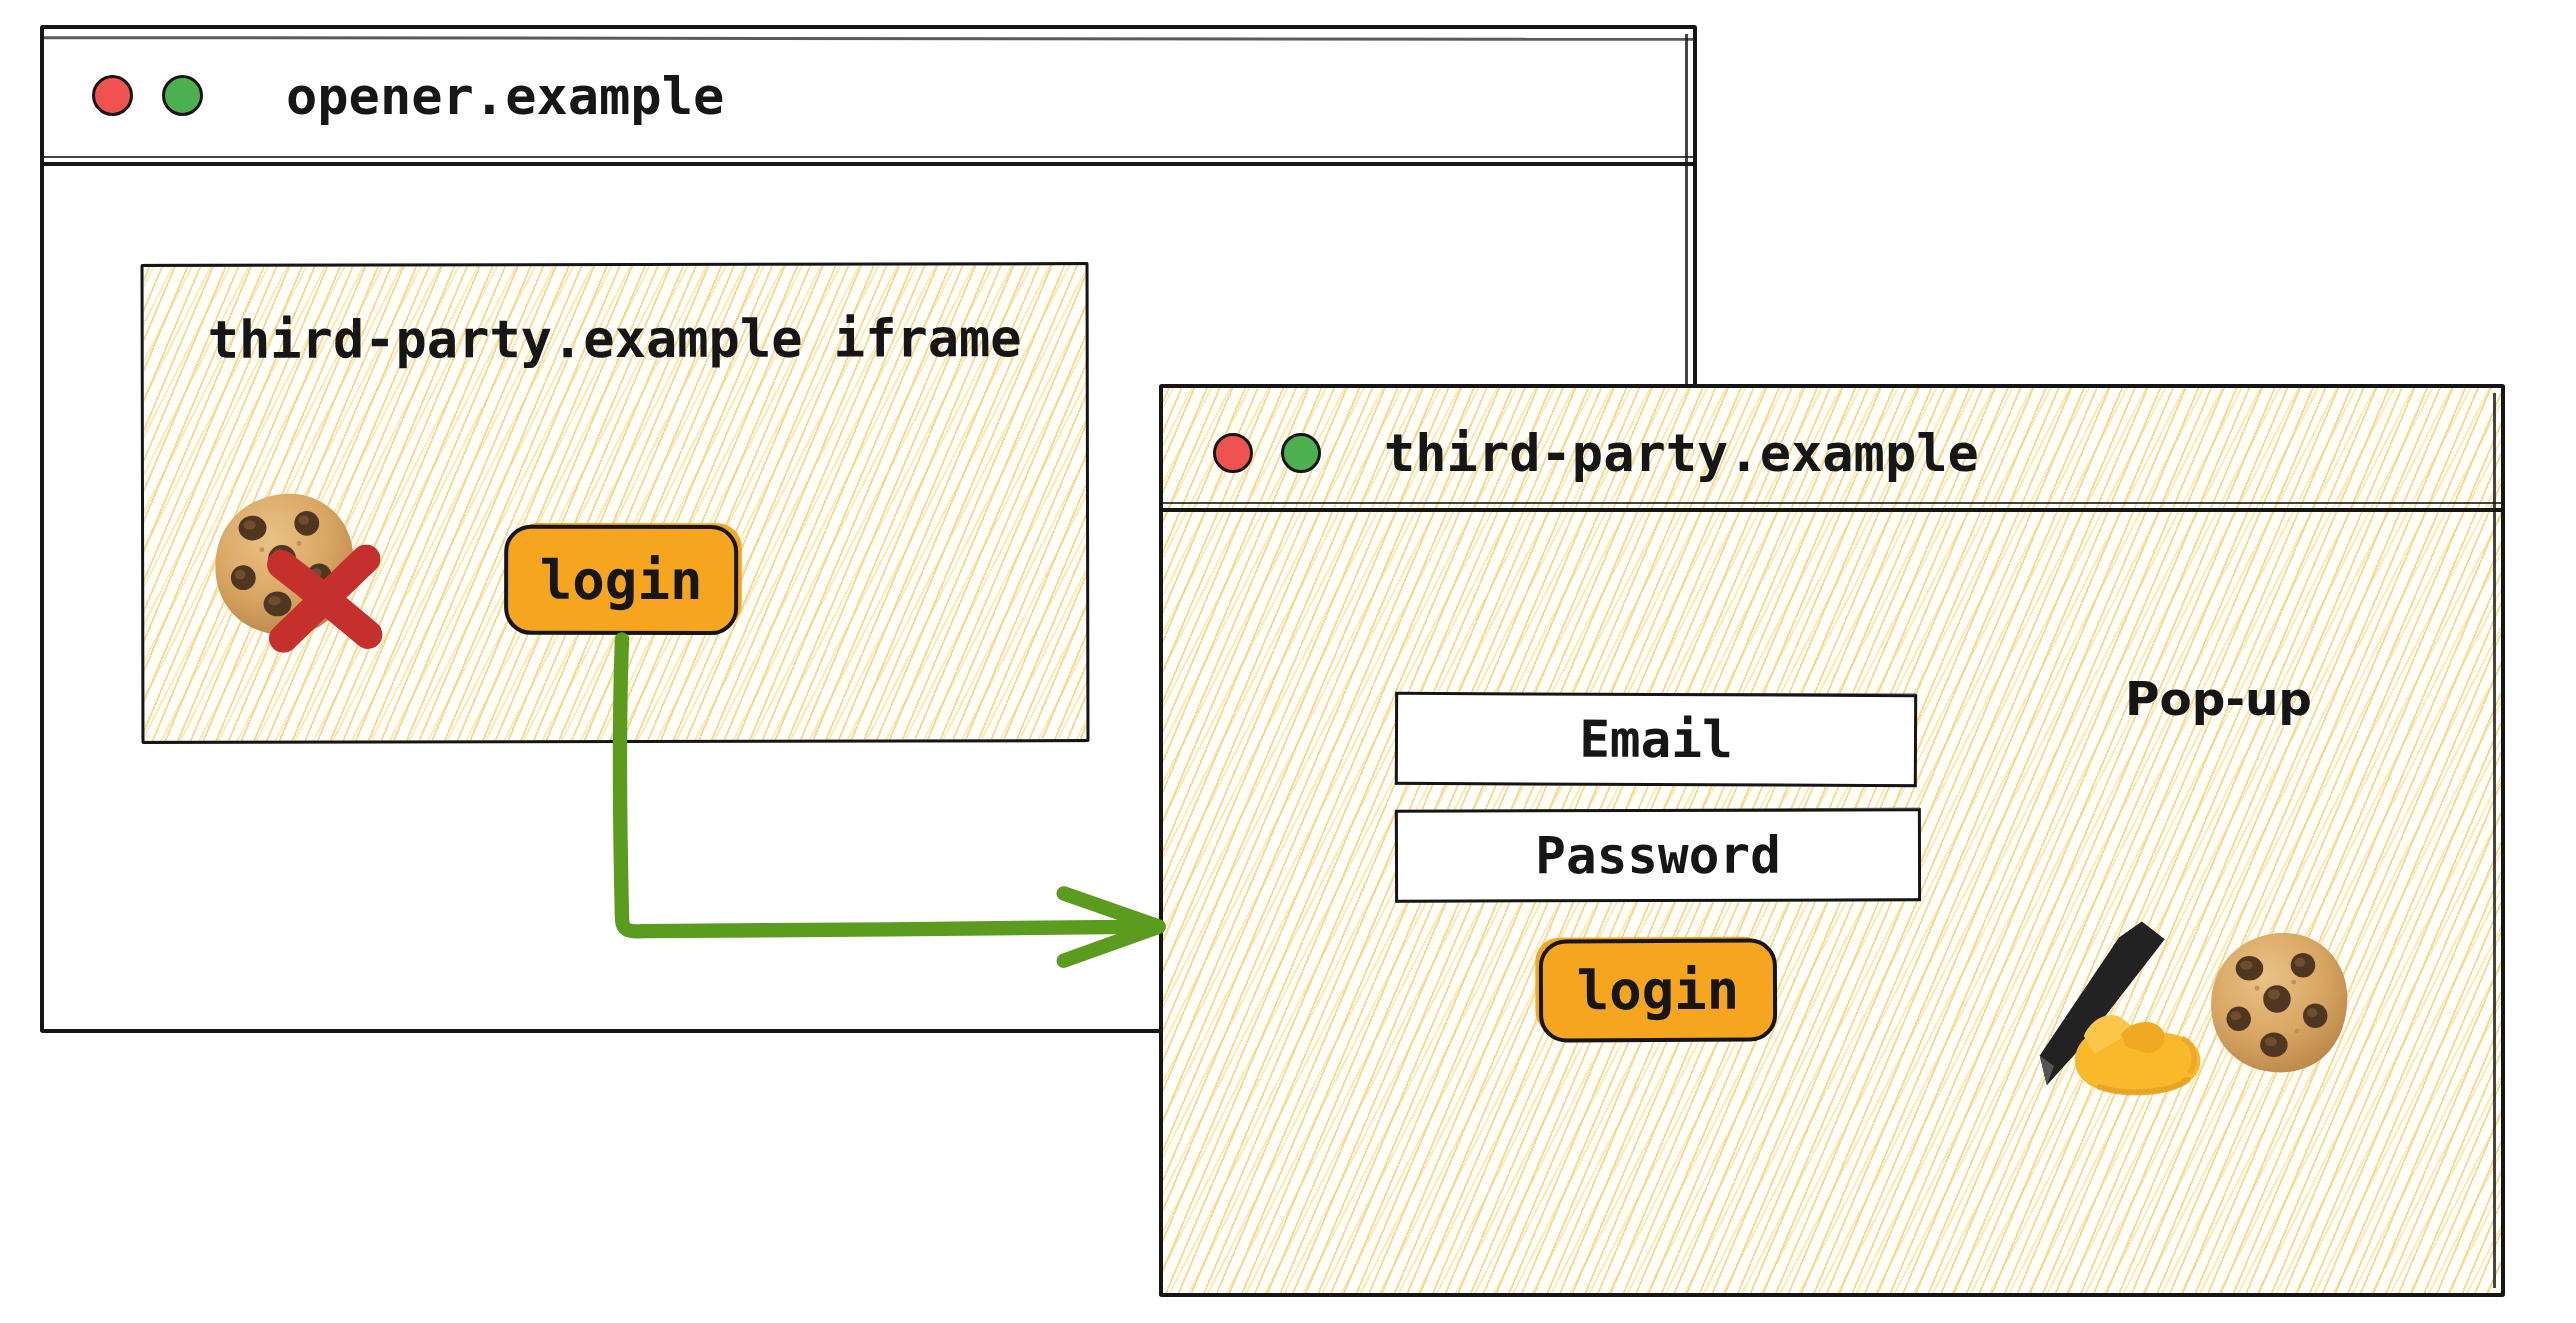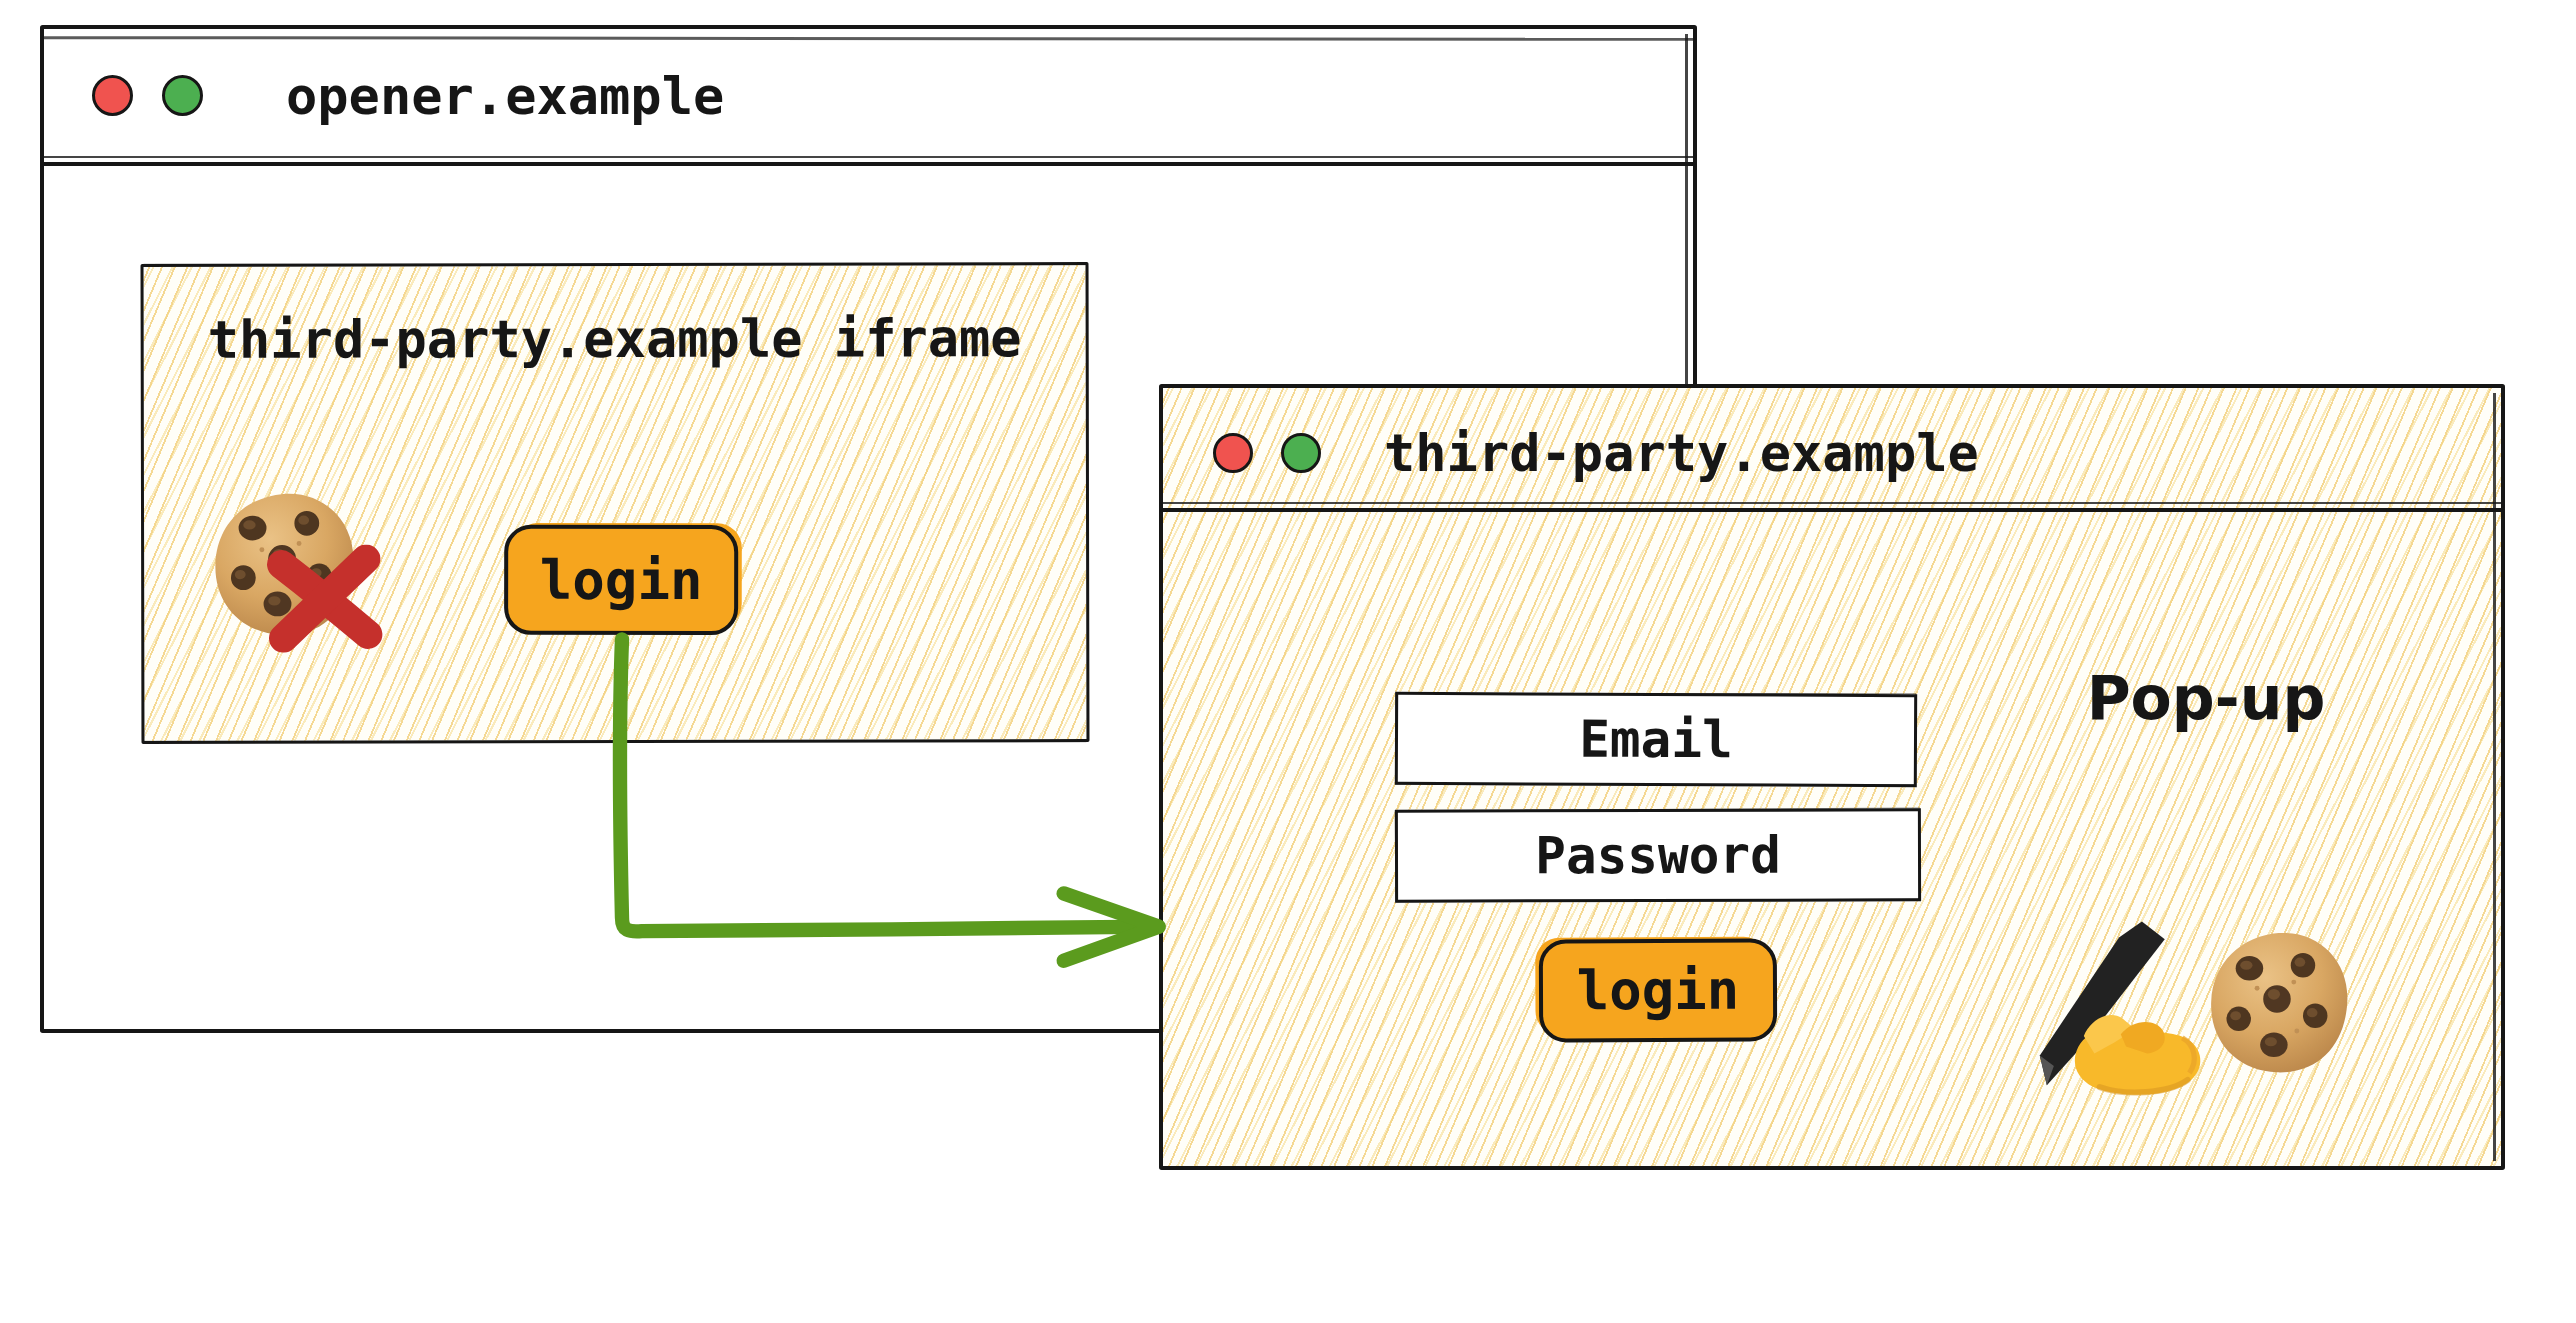--- a/index.html
+++ b/index.html
@@ -56,36 +56,36 @@
     background:#F6A51E;border:4.5px solid #161616;border-radius:27px;box-sizing:border-box;
     font-family:"DejaVu Sans Mono","Liberation Mono",monospace;font-weight:700;font-size:54px;color:#161616;
     padding:0;cursor:pointer;
   }
   .iframe-login{left:360px;top:259px;width:234px;height:110px;box-shadow:6.3px -4.5px 0 -2.7px #F6A51E;transform:rotate(.2deg);}
 
   
   .flow-arrow{position:absolute;left:584px;top:625px;z-index:30;}
 
   
-  .popup{left:1159px;top:384px;width:1346px;height:786px;z-index:20;}
+  .popup{left:1159px;top:384px;width:1346px;height:913px;z-index:20;}
   .popup .titlebar{height:124px;padding-left:50px;padding-top:9px;background:transparent;}
   .popup .light{width:40px;height:40px;}
   .popup .light + .light{margin-left:28px;}
   .popup .win-title{margin-left:63px;font-size:52px;}
 
   .field{
     position:absolute;display:flex;align-items:center;justify-content:center;
     background:#ffffff;border:3.6px solid #161616;box-sizing:border-box;font-size:51px;font-weight:700;
   }
   .field::after{content:"";position:absolute;inset:-2.7px;border:1.8px solid rgba(22,22,22,.5);transform:rotate(-.2deg);pointer-events:none;}
   .email-field{left:232px;top:305px;width:522px;height:93px;transform:rotate(.25deg);}
   .password-field{left:232px;top:421px;width:526px;height:93px;transform:rotate(-.15deg);}
   .popup-login{left:376px;top:551px;width:238px;height:103px;box-shadow:-6.3px -4.5px 0 -2.7px #F6A51E;transform:rotate(-.25deg);}
 
-  .pop-label{position:absolute;left:917px;top:280px;width:252px;text-align:center;font-size:60px;line-height:61px;}
+  .pop-label{position:absolute;left:962px;top:280px;width:252px;text-align:left;font-size:47px;line-height:61px;}
   .hand-svg{position:absolute;left:868px;top:530px;}
   .popup-cookie{position:absolute;left:1039px;top:539px;}
 </style>
 </head>
 <body>
 
 <div class="canvas">
 
   <section class="window opener">
     <div class="titlebar">

